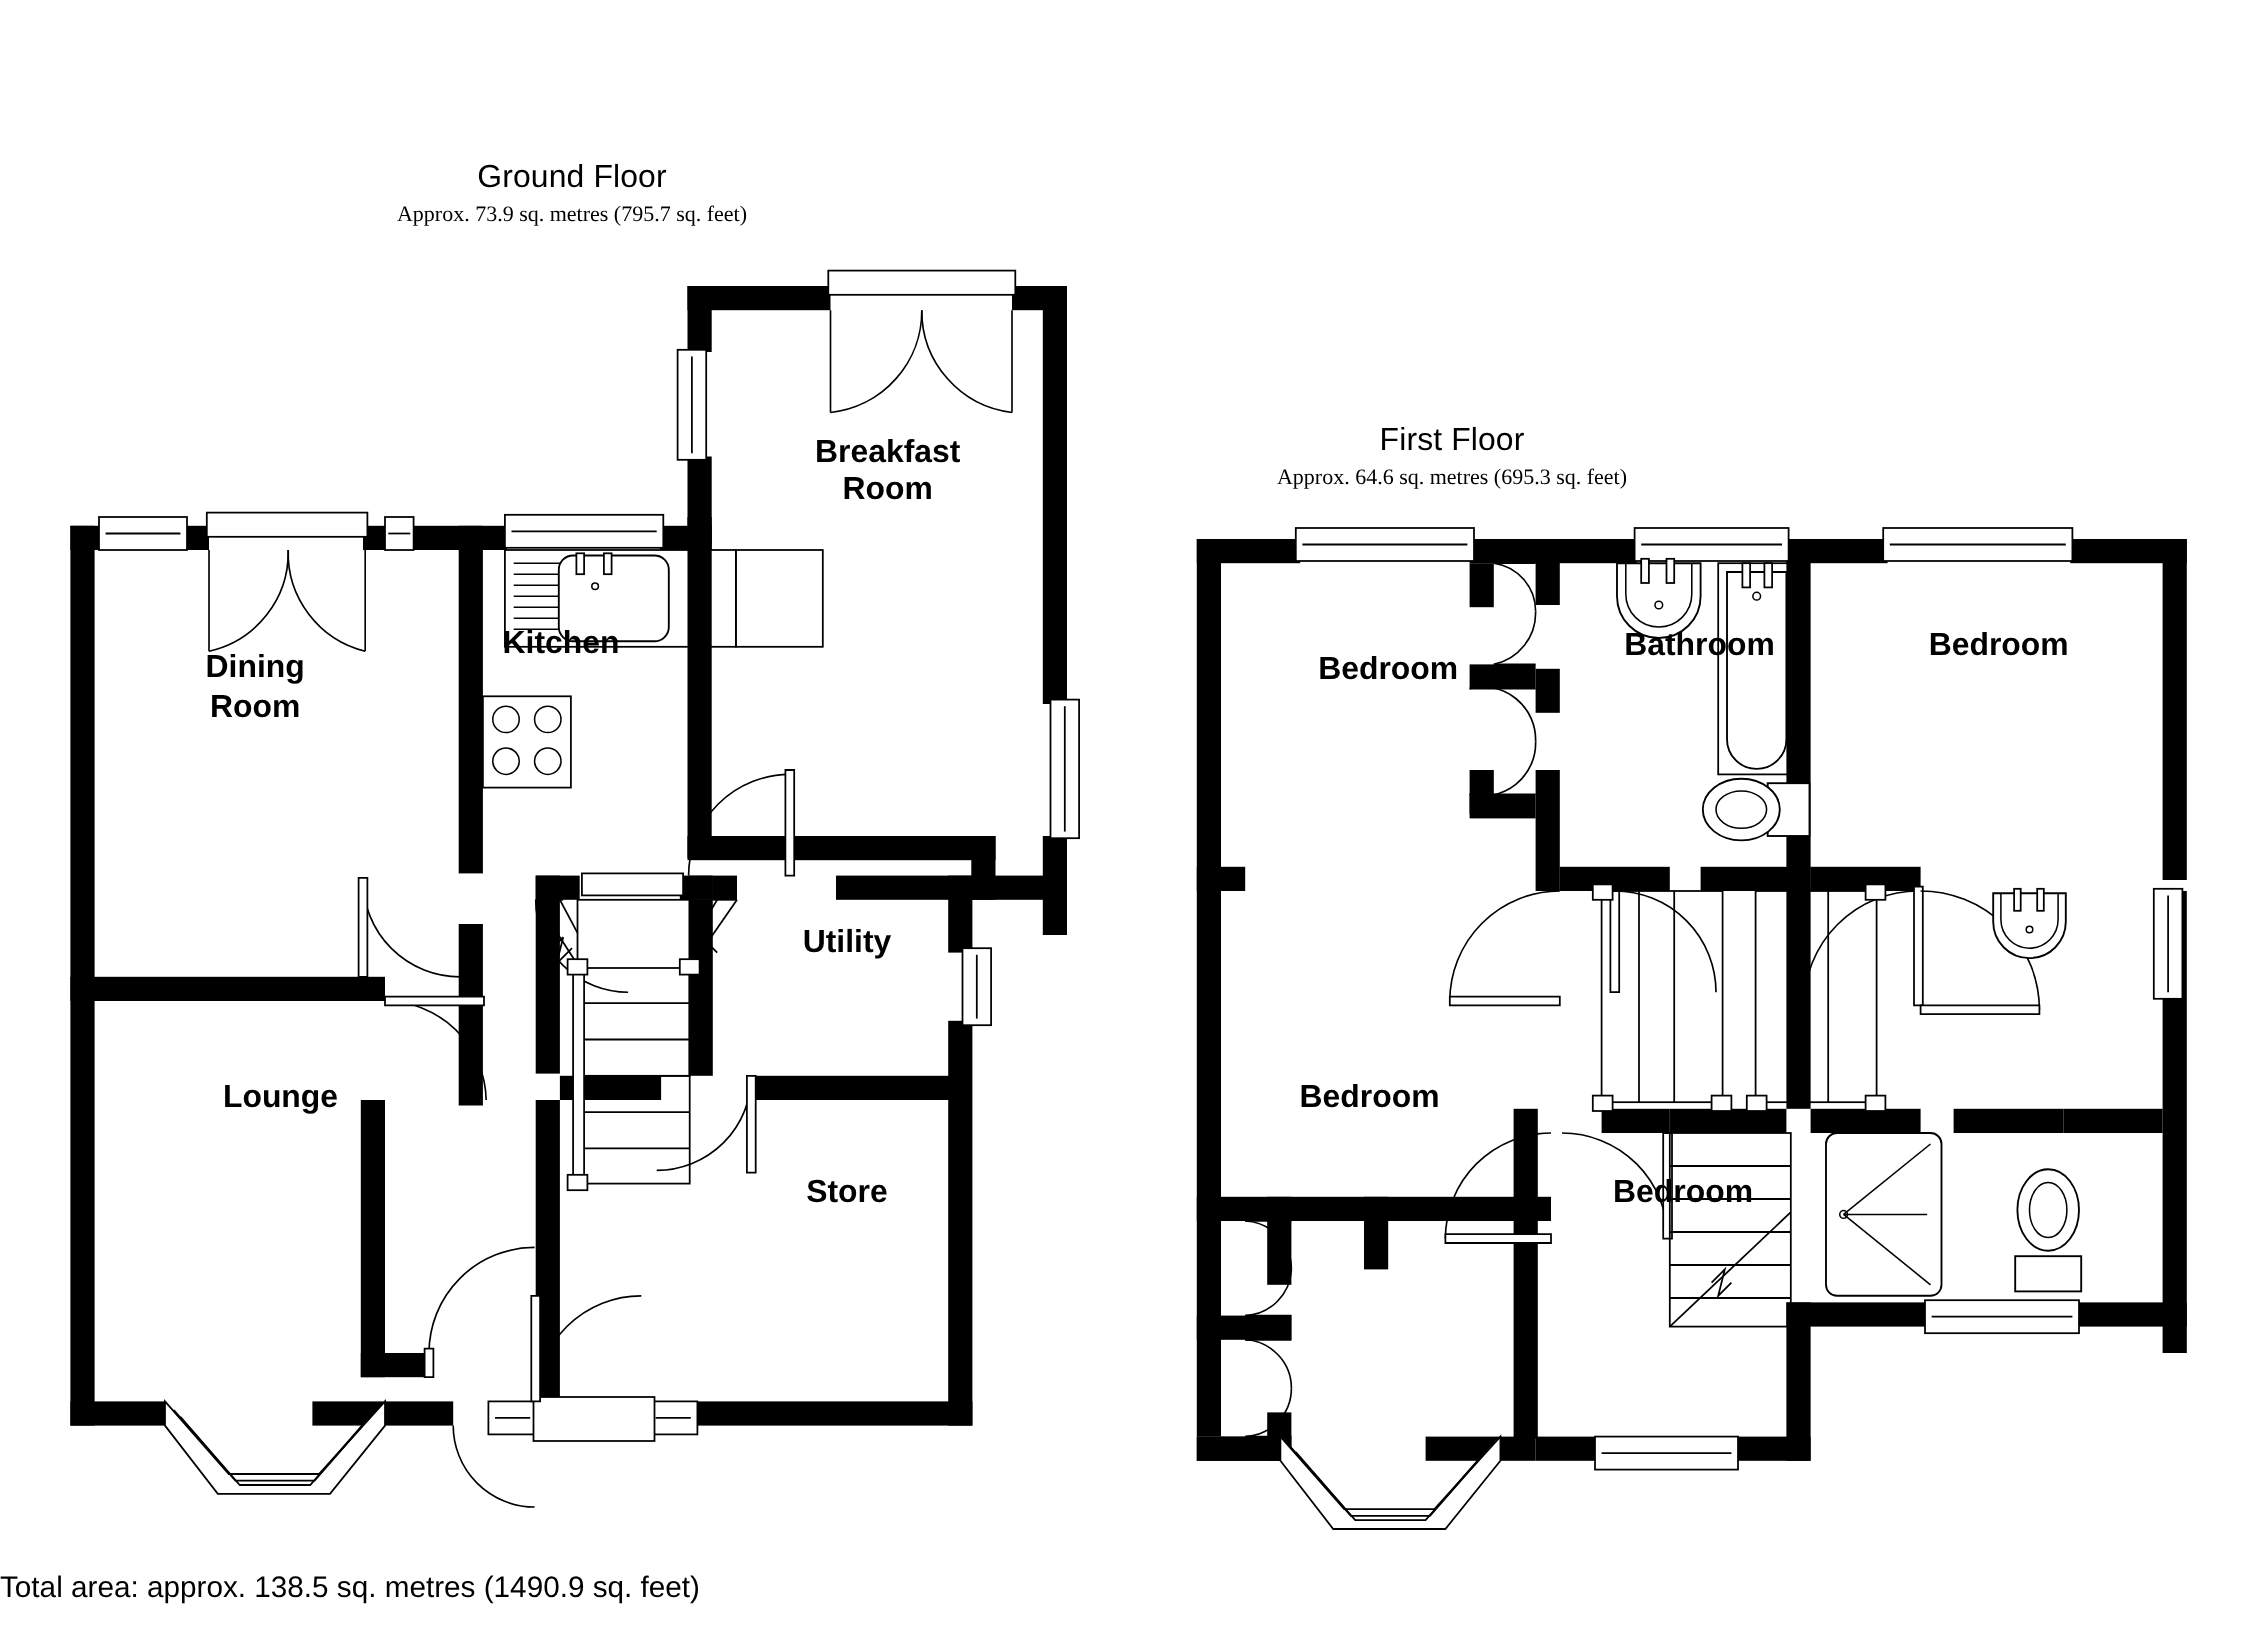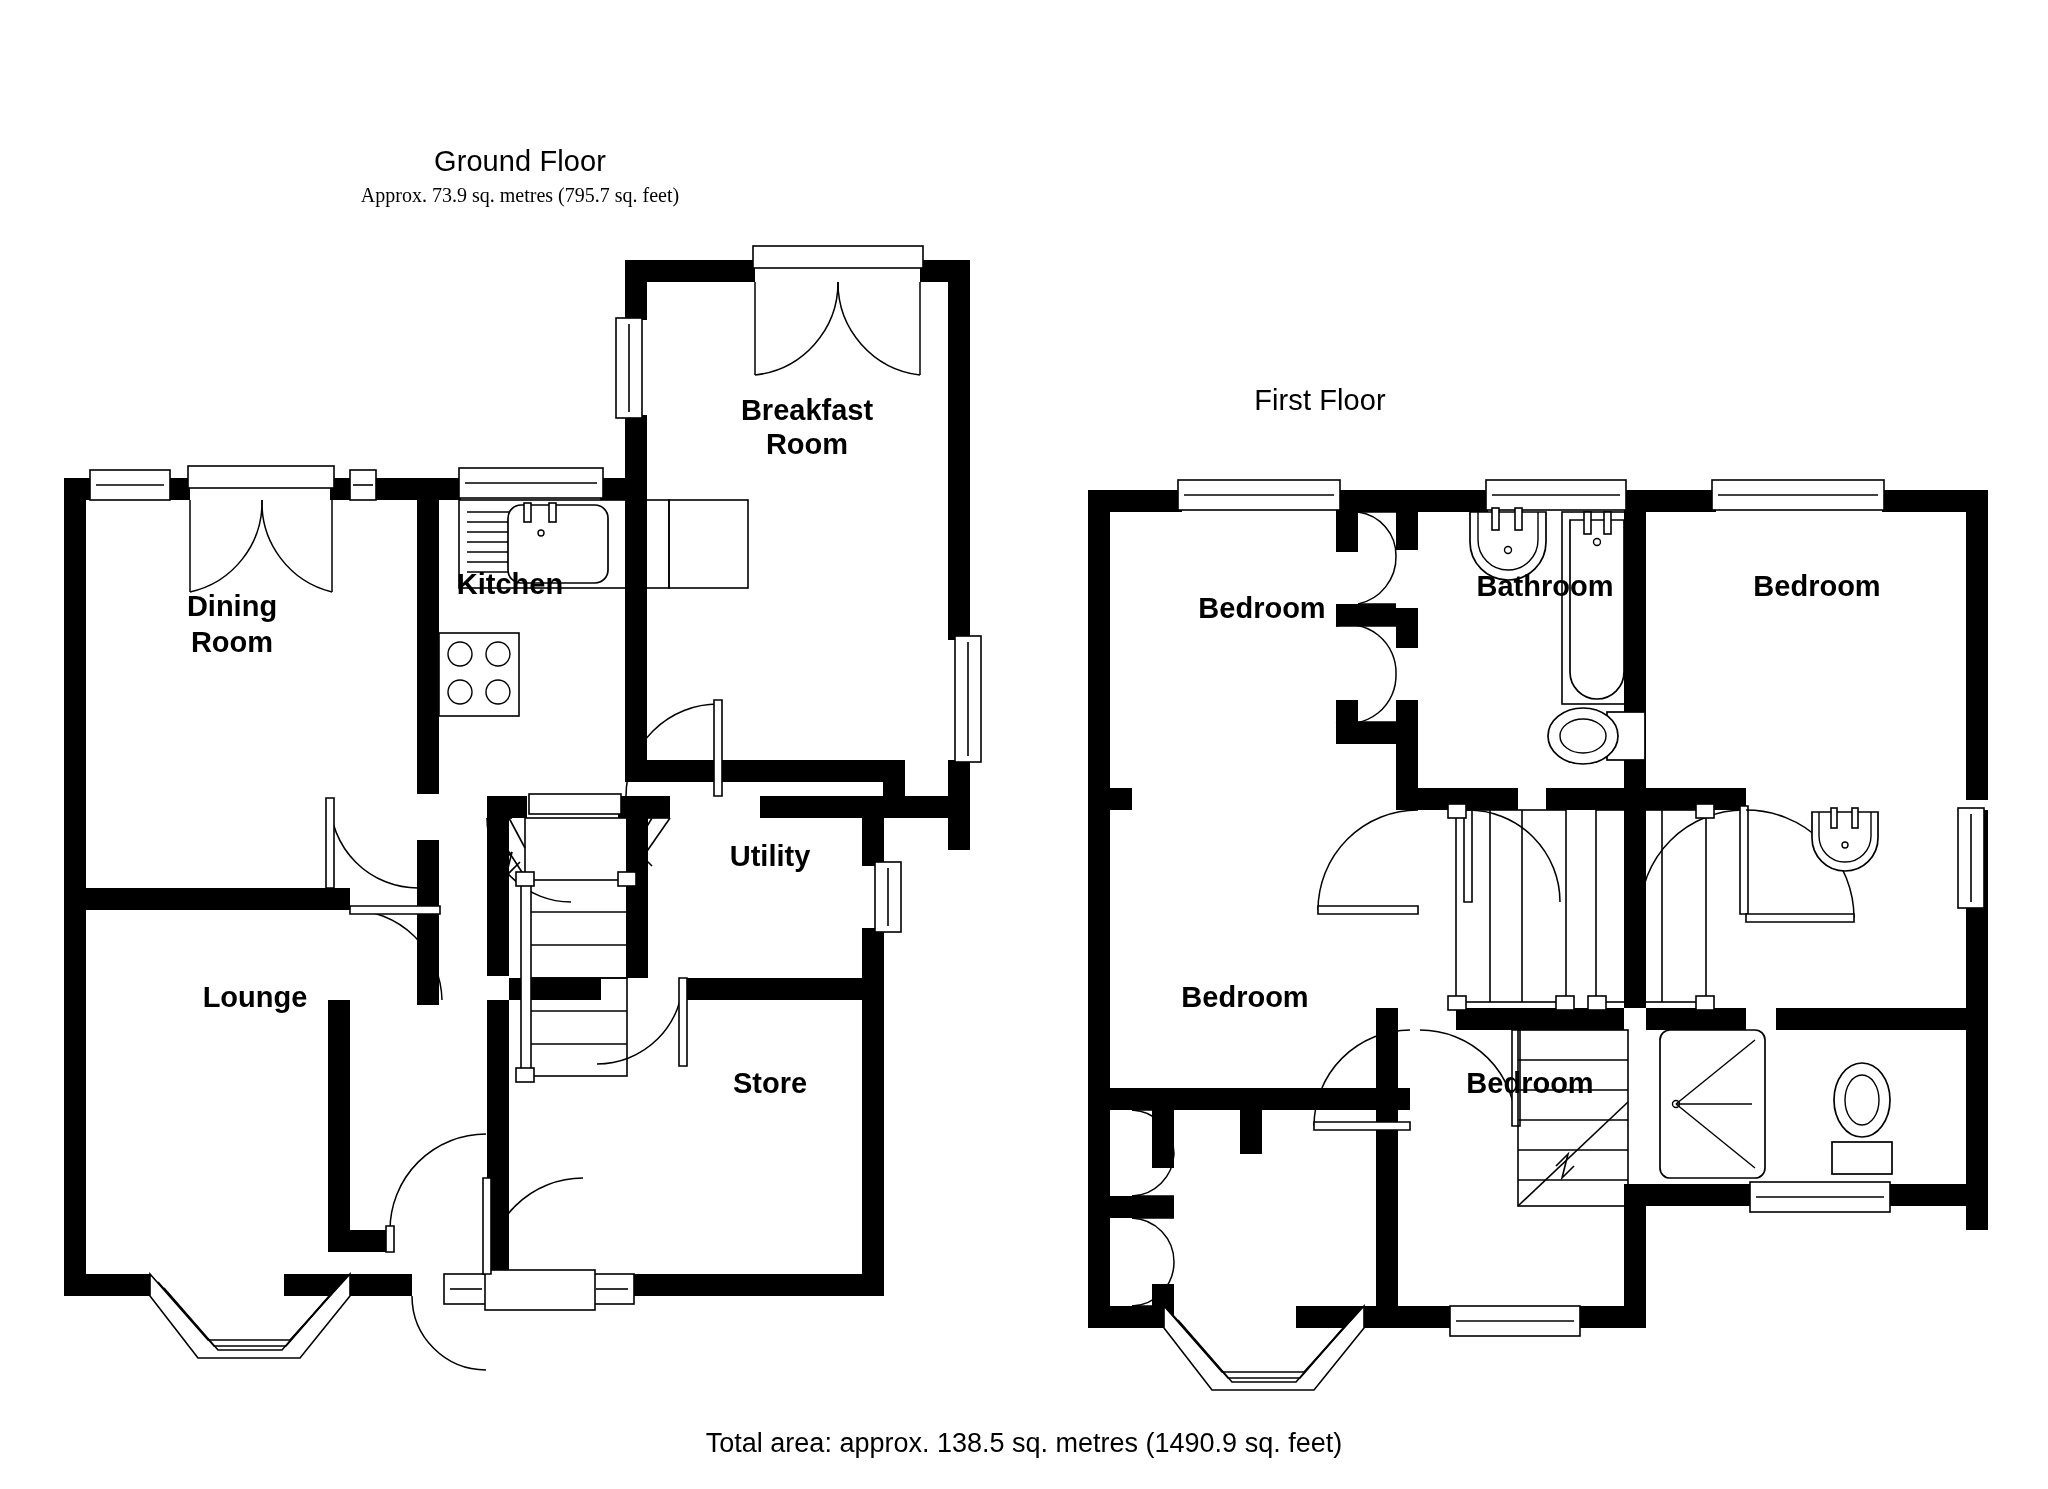--- a/index.html
+++ b/index.html
@@ -41,21 +41,21 @@
     font-family: Liberation Serif, serif;
   }
   #ground-heading { left: 160px; top: 146px; width: 720px; }
   #first-heading  { left: 940px; top: 385px; width: 760px; }
 
   .total-area {
     position: absolute;
     left: 0;
     top: 1428px;
     width: 2048px;
-    text-align: center;
+    text-align: left;
     font-size: 27px;
     font-weight: normal;
     user-select: none;
   }
 
   svg.plan-svg {
     position: absolute;
     left: 0;
     top: 0;
     width: 2048px;
@@ -87,20 +87,21 @@
 
 <div class="plan-root">
 
   <div class="floor-heading" id="ground-heading">
     <div class="floor-title">Ground Floor</div>
     <div class="floor-sub">Approx. 73.9 sq. metres (795.7 sq. feet)</div>
   </div>
 
   <div class="floor-heading" id="first-heading">
     <div class="floor-title">First Floor</div>
+    <div class="floor-sub">Approx. 64.6 sq. metres (695.3 sq. feet)</div>
   </div>
 
   <div class="total-area">Total area: approx. 138.5 sq. metres (1490.9 sq. feet)</div>
 
   <svg class="plan-svg" viewBox="0 0 2048 1489">
 
     <g>
 
       <g>
 

